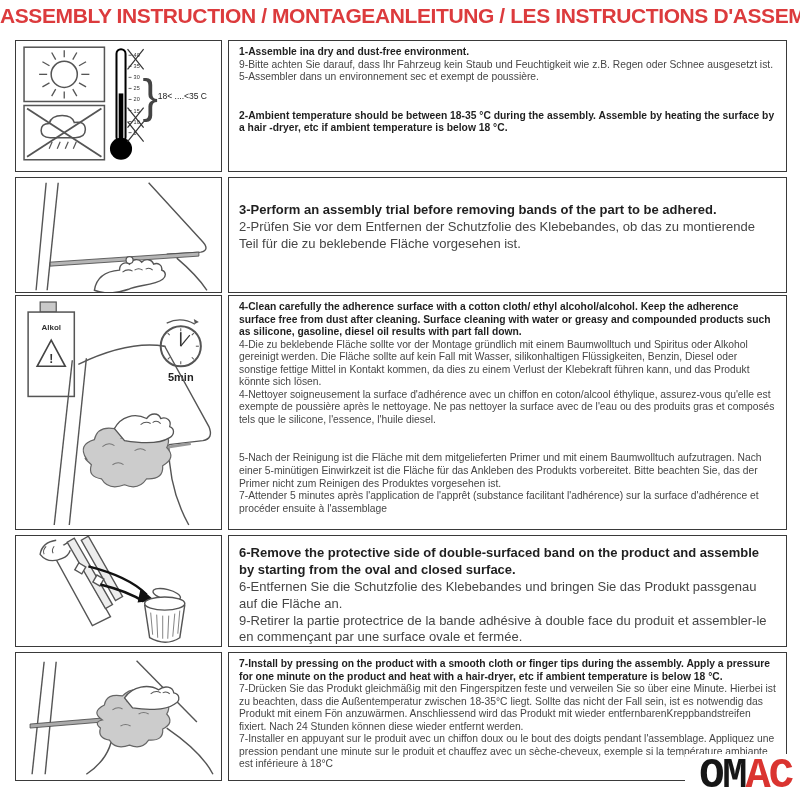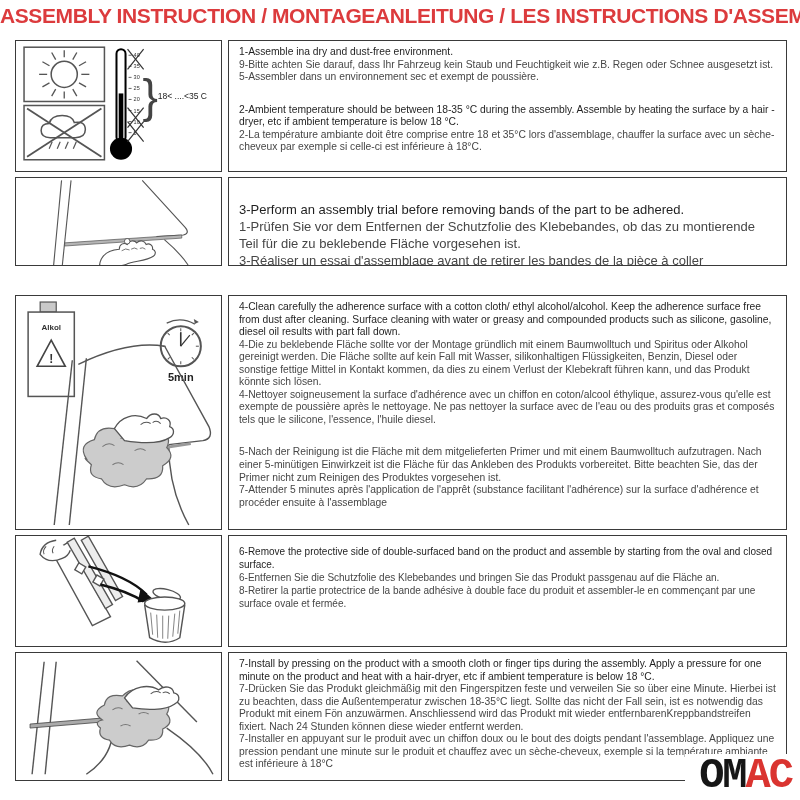--- a/index.html
+++ b/index.html
@@ -6,29 +6,29 @@
     font-family:"Liberation Sans","DejaVu Sans",sans-serif;}
   .page{position:absolute;inset:0;}
   .title{position:absolute;top:4px;left:0;width:800px;text-align:center;
     font-weight:700;font-size:21px;letter-spacing:-0.4px;color:#dc3b3d;white-space:nowrap;}
   .row{position:absolute;left:0;width:800px;}
   .box{position:absolute;top:0;bottom:0;border:1.6px solid #3a3a3a;background:#fff;box-sizing:border-box;}
   .ill{left:15px;width:207px;}
   .txt{left:228px;width:559px;overflow:hidden;}
   svg{display:block;width:100%;height:100%;}
   p{margin:0;}
-  .en{font-weight:400;color:#1f1f1f;}
+  .en{font-weight:700;color:#1f1f1f;}
   .sub{color:#464646;}
   .size-s{font-size:10.3px;line-height:1.22;}
-  .size-m{font-size:10px;line-height:1.3;}
+  .size-m{font-size:13px;line-height:1.3;}
   .size-l{font-size:13px;line-height:1.3;}
   .pad-s{padding:5px 10px;}
   .pad-m{padding:9px 10px;}
   .pad-l{padding:24px 10px;}
-  .gap{margin-top:20px;}
+  .gap{margin-top:26px;}
   .logo{position:absolute;right:8px;bottom:0px;height:46px;background:#fff;padding-left:14px;
     font-weight:900;font-size:42px;line-height:44px;letter-spacing:-2px;
     font-family:Liberation Mono, monospace;}
   .logo .blk{color:#161616;}
   .logo .red{color:#da3430;}
 </style>
 </head>
 <body>
 
 <div class="page">
@@ -108,26 +108,25 @@
       </svg>
     </div>
     <div class="box txt size-s pad-s">
       <div class="item">
         <p class="en">1-Assemble ina dry and dust-free environment.</p>
         <p class="sub">9-Bitte achten Sie darauf, dass Ihr Fahrzeug kein Staub und Feuchtigkeit wie z.B. Regen oder Schnee ausgesetzt ist.</p>
         <p class="sub">5-Assembler dans un environnement sec et exempt de poussière.</p>
       </div>
       <div class="item gap">
         <p class="en">2-Ambient temperature should be between 18-35 °C  during the assembly. Assemble by heating the surface by a hair -dryer, etc if ambient temperature is below 18 °C.</p>
-        <p class="sub">2-La température ambiante doit être comprise entre 18 et 35°C lors d'assemblage, chauffer la surface avec un sèche-cheveux par exemple si celle-ci est inférieure à 18°C.</p>
-      </div>
-    </div>
-  </div>
-
-  <div class="row" style="top:177px;height:89px;">
+      </div>
+    </div>
+  </div>
+
+  <div class="row" style="top:177px;height:116px;">
     <div class="box ill">
       <svg viewBox="0 0 204 110">
         <g fill="none" stroke="#555" stroke-width="1.4">
           <path d="M30 3 L20 110"></path>
           <path d="M42 3 L31 110"></path>
           <path d="M132 3 L186 62 Q193 70 184 72 L150 74"></path>
           <path d="M160 78 Q180 95 190 110"></path>
         </g>
         <path d="M34 82 L182 72 L182 76 L34 86 Z" fill="#b5b5b5" stroke="#444" stroke-width="0.8"></path>
         <g>
@@ -135,22 +134,21 @@
                    C129 78 135 79 137 84 C141 82 146 85 145 90 C149 91 150 96 146 99
                    C138 105 120 105 112 109 C100 113 88 114 78 110 Z" fill="#fff" stroke="#555" stroke-width="1.4"></path>
           <path d="M106 92 q5 -4 10 -1 M118 90 q4 -3 8 0 M129 89 q4 -2 7 1" fill="none" stroke="#555" stroke-width="1"></path>
           <circle cx="113" cy="80" r="3.5" fill="#fff" stroke="#555" stroke-width="1.2"></circle>
         </g>
       </svg>
     </div>
     <div class="box txt size-l pad-l">
       <div class="item">
         <p class="en">3-Perform an assembly trial before removing bands of the part to be adhered.</p>
-        <p class="sub">1-Prüfen Sie vor dem Entfernen der Schutzfolie des Klebebandes, ob das zu montierende Teil für die zu beklebende Fläche vorgesehen ist.</p>
-        <p class="sub">3-Réaliser un essai d'assemblage avant de retirer les bandes de la pièce à coller</p>
+        <p class="sub">2-Prüfen Sie vor dem Entfernen der Schutzfolie des Klebebandes, ob das zu montierende Teil für die zu beklebende Fläche vorgesehen ist.</p>
       </div>
     </div>
   </div>
 
   <div class="row" style="top:295px;height:235px;">
     <div class="box ill">
       <svg viewBox="0 0 204 232">
         <g>
           <rect x="24" y="6" width="16" height="10" fill="#c9c9c9" stroke="#555" stroke-width="1.2"></rect>
           <rect x="12" y="16" width="46" height="84" fill="#fff" stroke="#555" stroke-width="1.5"></rect>
@@ -238,21 +236,21 @@
             <line x1="158" y1="77" x2="156" y2="100"></line>
               <line x1="163" y1="74" x2="161" y2="97"></line>
           </g>
         </g>
       </svg>
     </div>
     <div class="box txt size-m pad-m">
       <div class="item">
         <p class="en">6-Remove the protective side of double-surfaced band on the product and assemble by starting from the oval and closed surface.</p>
         <p class="sub">6-Entfernen Sie die Schutzfolie des Klebebandes und bringen Sie das Produkt passgenau auf die Fläche an.</p>
-        <p class="sub">8-Retirer la partie protectrice de la bande adhésive à double face du produit et assembler-le en commençant par une surface ovale et fermée.</p>
+        <p class="sub">9-Retirer la partie protectrice de la bande adhésive à double face du produit et assembler-le en commençant par une surface ovale et fermée.</p>
       </div>
     </div>
   </div>
 
   <div class="row" style="top:652px;height:129px;">
     <div class="box ill">
       <svg viewBox="0 0 204 117">
         <g fill="none" stroke="#555" stroke-width="1.4">
           <path d="M28 4 L16 116"></path>
           <path d="M40 4 L29 116"></path>

